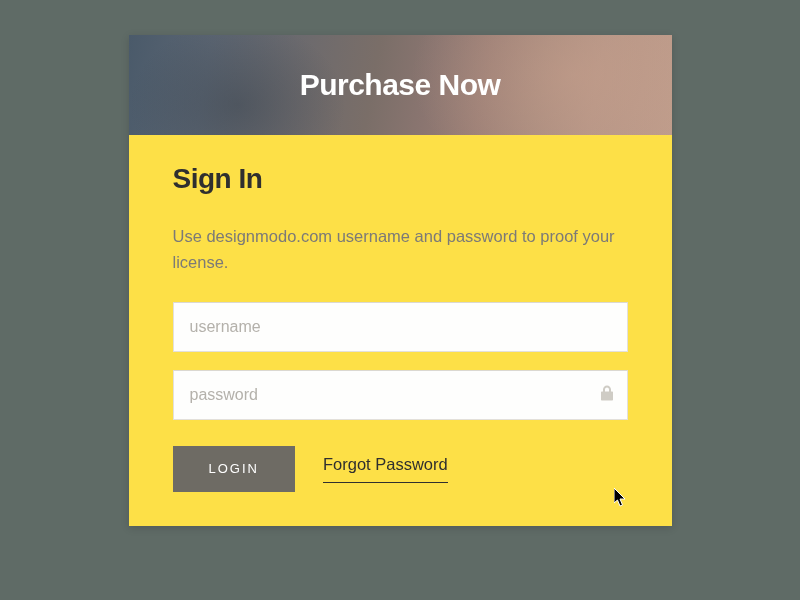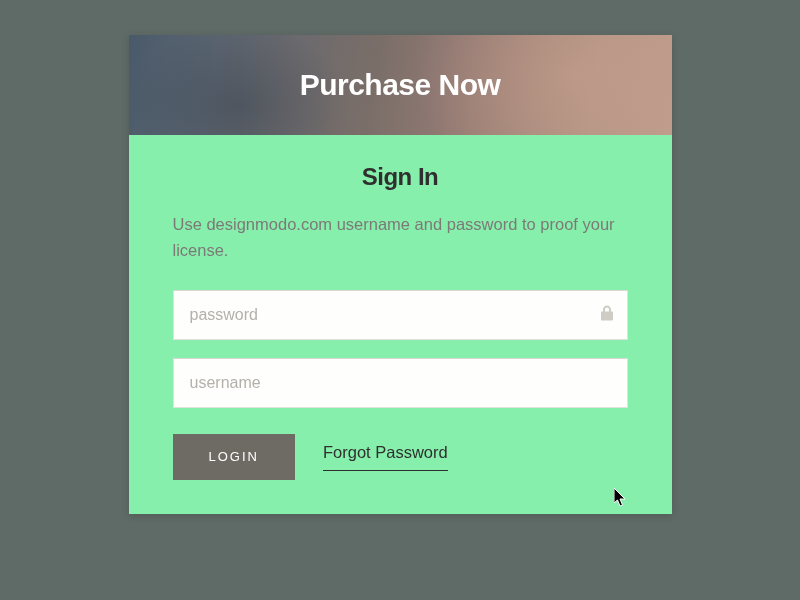--- a/index.html
+++ b/index.html
@@ -13,21 +13,21 @@
       background: #5f6b66;
       font-family: -apple-system, BlinkMacSystemFont, "Segoe UI", Helvetica, Arial, sans-serif;
       display: flex;
       align-items: flex-start;
       justify-content: center;
       overflow: hidden;
     }
     .card {
       width: 543px;
       margin-top: 35px;
-      background: #86efac;
+      background: #fde047;
       box-shadow: 0 2px 8px rgba(0,0,0,0.15);
     }
     .header {
       height: 100px;
       background: linear-gradient(100deg, 
         #4a5a6a 0%, 
         #5b6572 15%, 
         #6b6a6e 30%, 
         #7a6e68 45%, 
         #8a7570 55%, 
@@ -52,26 +52,25 @@
       position: relative;
       color: #fff;
       font-size: 30px;
       font-weight: 700;
       letter-spacing: -0.5px;
     }
     .content {
       padding: 28px 44px 34px;
     }
     .signin-title {
-      text-align: center;
       color: #2f2f2f;
-      font-size: 24px;
+      font-size: 28px;
       font-weight: 700;
       letter-spacing: -0.5px;
-      margin-bottom: 20px;
+      margin-bottom: 28px;
     }
     .instruction {
       color: #7c7a77;
       font-size: 16.5px;
       line-height: 1.6;
       margin-bottom: 26px;
     }
     .field-wrap {
       position: relative;
       margin-bottom: 18px;
@@ -139,29 +138,29 @@
 <body>
 
 <div class="card">
   <div class="header">
     <div class="header-title">Purchase Now</div>
   </div>
   <div class="content">
     <h1 class="signin-title">Sign In</h1>
     <p class="instruction">Use designmodo.com username and password to proof your license.</p>
     <div class="field-wrap">
+      <input type="text" class="field" placeholder="username" style="">
+    </div>
+    <div class="field-wrap">
       <input type="password" class="field with-icon" placeholder="password" style="">
       <span class="lock-icon">
         <svg width="14" height="17" viewBox="0 0 14 17" fill="currentColor">
           <path d="M11 7V5c0-2.2-1.8-4-4-4S3 2.8 3 5v2H2c-.6 0-1 .4-1 1v7c0 .6.4 1 1 1h10c.6 0 1-.4 1-1V8c0-.6-.4-1-1-1h-1zM5 5c0-1.1.9-2 2-2s2 .9 2 2v2H5V5z"></path>
         </svg>
       </span>
-    </div>
-    <div class="field-wrap">
-      <input type="text" class="field" placeholder="username" style="">
     </div>
     <div class="actions">
       <button class="login-btn">LOGIN</button>
       <a class="forgot-link">Forgot Password</a>
     </div>
   </div>
 </div>
 
 <div class="cursor">
   <svg width="14" height="20" viewBox="0 0 14 20">

